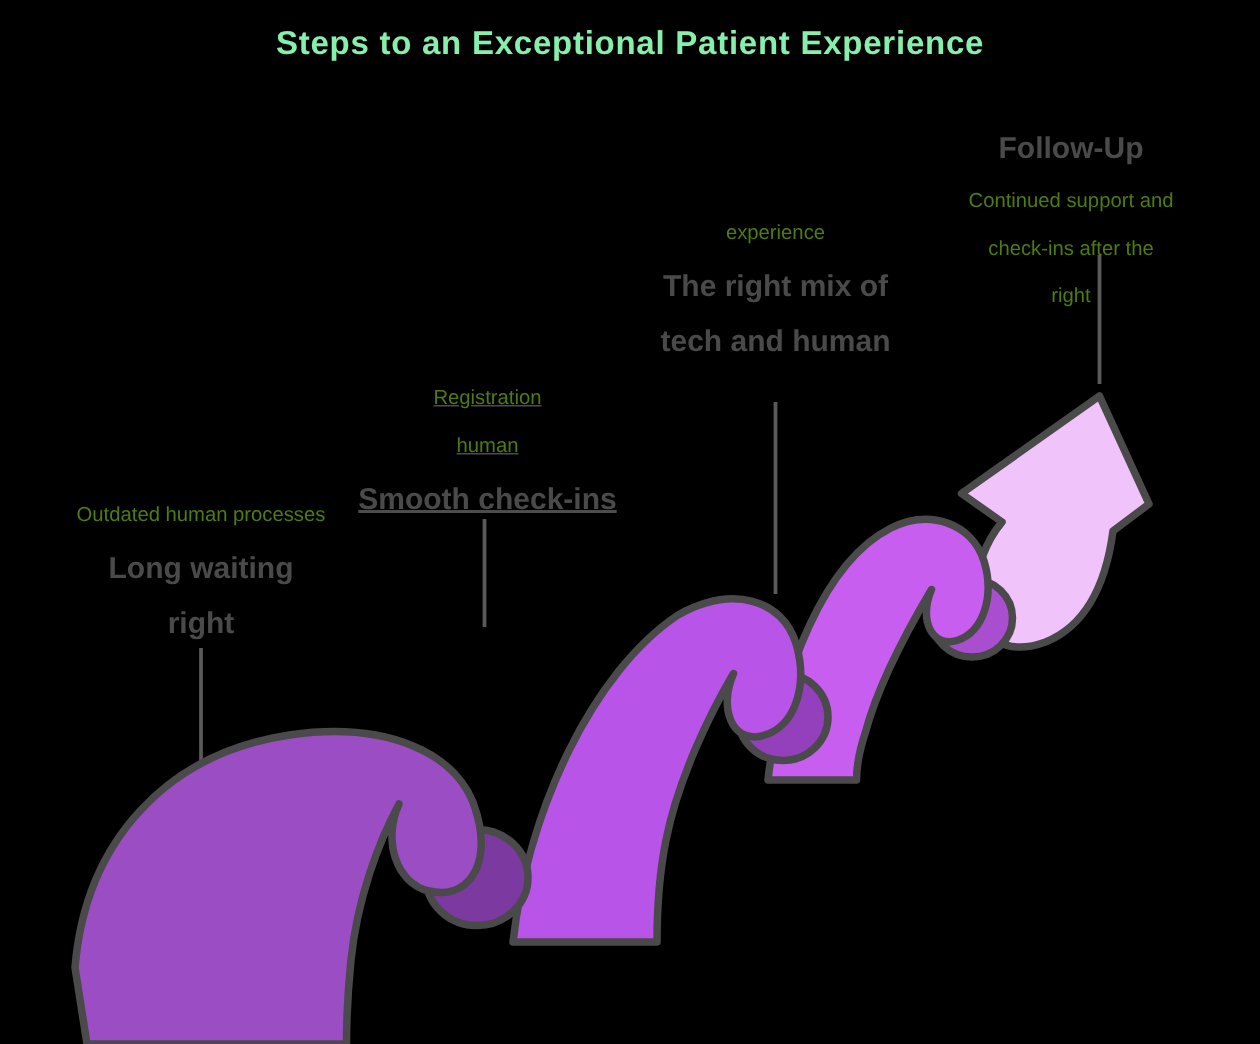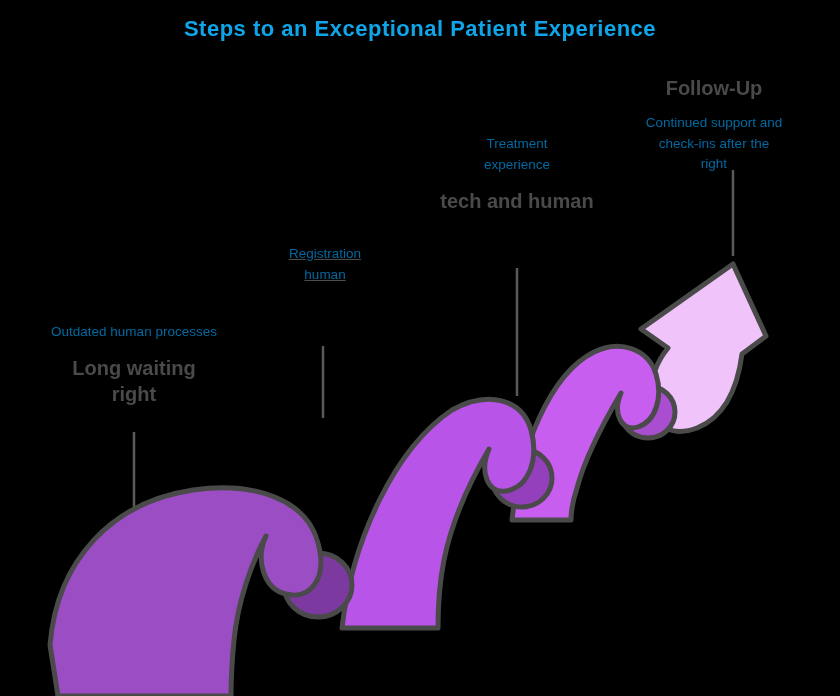--- a/index.html
+++ b/index.html
@@ -7,36 +7,36 @@
     width:840px;height:696px;
     background:#000000;
     font-family:"Liberation Sans", sans-serif;
     position:relative;
     overflow:hidden;
   }
   .main-title{
     position:absolute;top:16px;left:0;right:0;
     text-align:center;
     font-size:22px;font-weight:bold;
-    color:#0ea5e9;
+    color:#86efac;
     letter-spacing:0.5px;
   }
   #ribbon{position:absolute;left:0;top:0;}
   #ribbon path, #ribbon ellipse{
     stroke:#4a4a4a;
     stroke-width:5;
     stroke-linejoin:round;
   }
   #ribbon line{stroke-width:2.5;}
   .stage{position:absolute;text-align:center;color:#4d4d4d;}
-  .caption{font-size:13.5px;line-height:1.55;color:#0369a1;}
+  .caption{font-size:13.5px;line-height:1.55;color:#4d7c0f;}
   .stitle{font-size:20px;font-weight:bold;line-height:1.28;color:#4a4a4a;}
   .caption + .stitle{margin-top:13px;}
   .stitle + .caption{margin-top:11px;}
-  .stage div{white-space:nowrap;}
+  .stage div{white-space:nowrap;margin-top:11px;}
   #stage-1{left:28px;top:322px;width:212px;}
   #stage-2{left:228px;top:244px;width:194px;text-decoration:underline;}
   #stage-3{left:418px;top:134px;width:198px;}
   #stage-4{left:614px;top:76px;width:200px;}
 </style>
 </head>
 <body>
 
 <div class="main-title">Steps to an Exceptional Patient Experience</div>
 
@@ -92,28 +92,31 @@
     <div>Long waiting</div>
     <div>right</div>
   </div>
 </div>
 
 <div class="stage" id="stage-2">
   <div class="caption">
     <div>Registration</div>
     <div>human</div>
   </div>
+  <div class="stitle">
+    <div>Smooth check-ins</div>
+  </div>
 </div>
 
 <div class="stage" id="stage-3">
   <div class="caption">
-    <div>Treatment</div>
     <div>experience</div>
   </div>
   <div class="stitle">
+    <div>The right mix of</div>
     <div>tech and human</div>
   </div>
 </div>
 
 <div class="stage" id="stage-4">
   <div class="stitle">
     <div>Follow-Up</div>
   </div>
   <div class="caption">
     <div>Continued support and</div>

